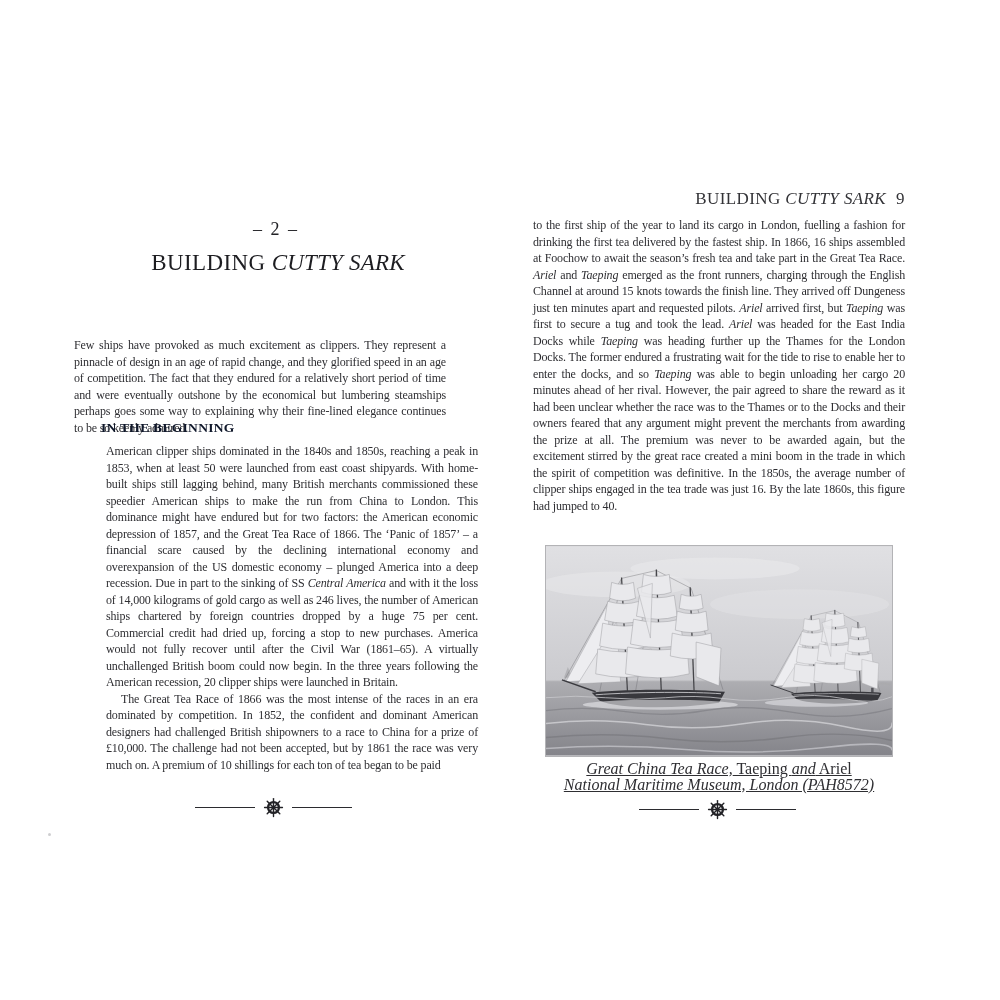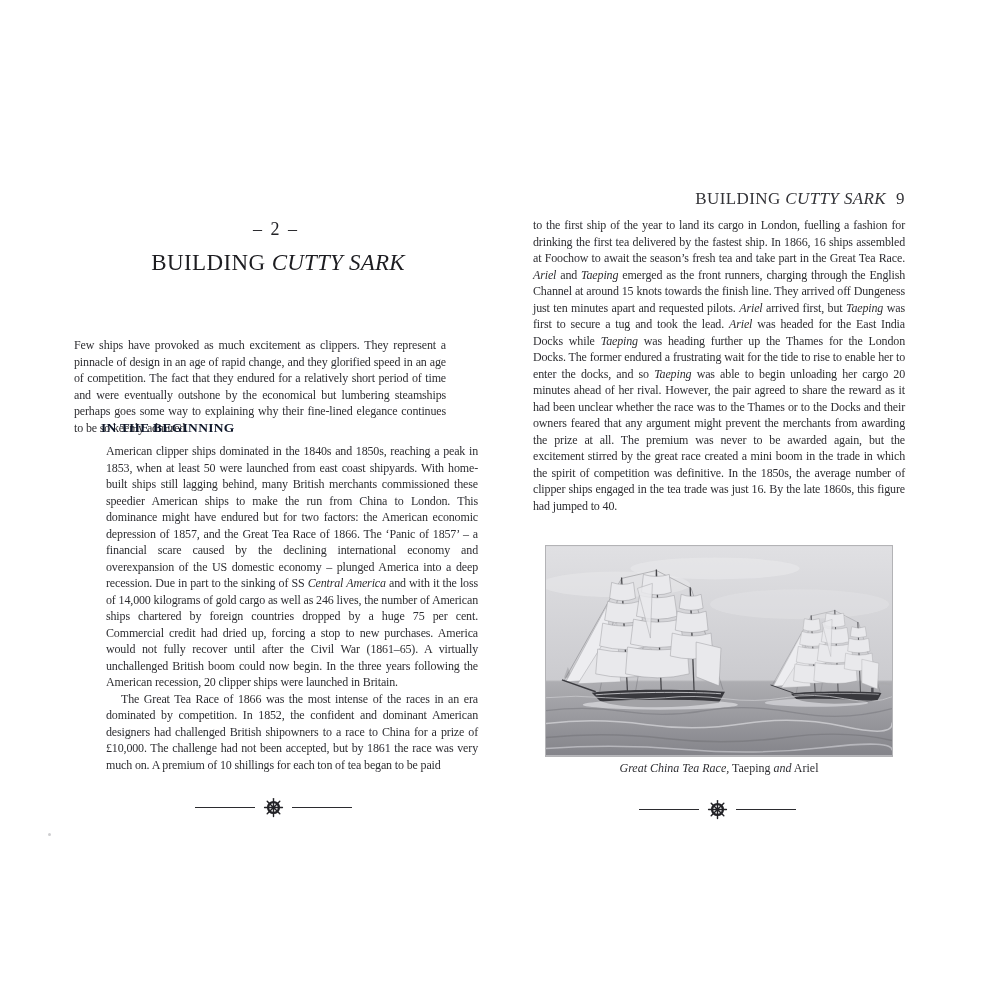--- a/index.html
+++ b/index.html
@@ -51,21 +51,21 @@
   .figure-frame {
     position: absolute; left: 545px; top: 545px;
     width: 346px; height: 210px;
     border: 1px solid #b3b3b6;
     background: #d9d9dc;
   }
   .figure-frame svg { display: block; }
 
   .figure-caption {
     position: absolute; left: 533px; top: 761px; width: 372px;
-    text-align: center; font-size: 12px; line-height: 15.5px; color: #2e2e32;
+    text-align: center; font-size: 16px; line-height: 15.5px; color: #2e2e32; text-decoration: underline;
   }
 
   
   .ornament {
     position: absolute; width: 166px; height: 22px;
     display: flex; align-items: center; justify-content: center; gap: 8px;
   }
   .ornament .rule { width: 60px; height: 1px; background: #2b2b2f; }
   .ornament-left  { left: 190px; top: 796px; }
   .ornament-right { left: 634px; top: 798px; }
@@ -202,20 +202,21 @@
     <path d="M0,152 Q30,149 60,152 T120,152 T180,153 T240,152 T300,153 T348,151" stroke="#c9c9cd" fill="none" opacity="0.8"></path>
     <path d="M0,165 Q40,160 80,166 T160,165 T250,167 T348,163" stroke="#74747a" stroke-width="1.2" fill="none" opacity="0.5"></path>
     <path d="M0,178 Q50,172 100,179 T200,178 T300,181 T348,177" stroke="#e6e6e9" stroke-width="1.5" fill="none" opacity="0.6"></path>
     <path d="M0,192 Q60,186 120,193 T240,192 T348,195" stroke="#6c6c72" stroke-width="1.4" fill="none" opacity="0.45"></path>
     <path d="M0,203 Q70,198 140,204 T280,202 T348,205" stroke="#dddde1" stroke-width="1.6" fill="none" opacity="0.55"></path>
   </svg>
 </div>
 
 <div class="figure-caption">
   <div><i>Great China Tea Race,</i> Taeping <i>and</i> Ariel</div>
+  <div><i>National Maritime Museum, London (PAH8572)</i></div>
 </div>
 
 <div class="ornament ornament-right">
   <span class="rule"></span>
   <svg width="21" height="21" viewBox="0 0 24 24">
     <g stroke="#222226" stroke-width="1.6" stroke-linecap="round">
       <line x1="12" y1="12" x2="22.2" y2="12"></line>
         <line x1="12" y1="12" x2="19.2" y2="19.2"></line>
       <line x1="12" y1="12" x2="12" y2="22.2"></line>
         <line x1="12" y1="12" x2="4.8" y2="19.2"></line>

